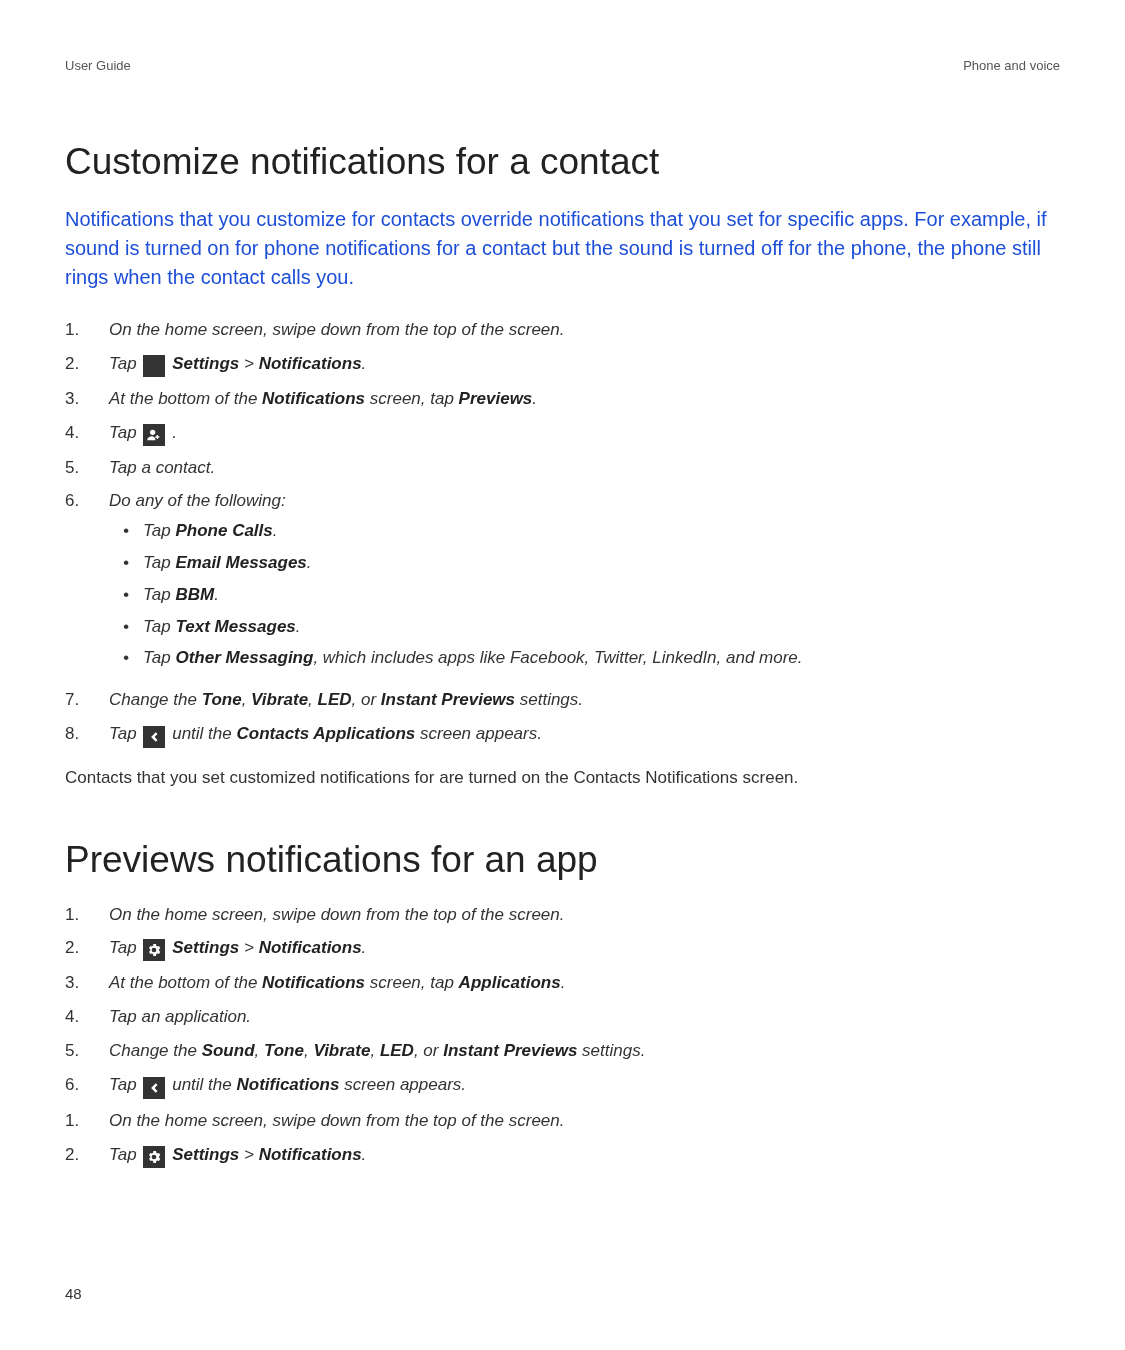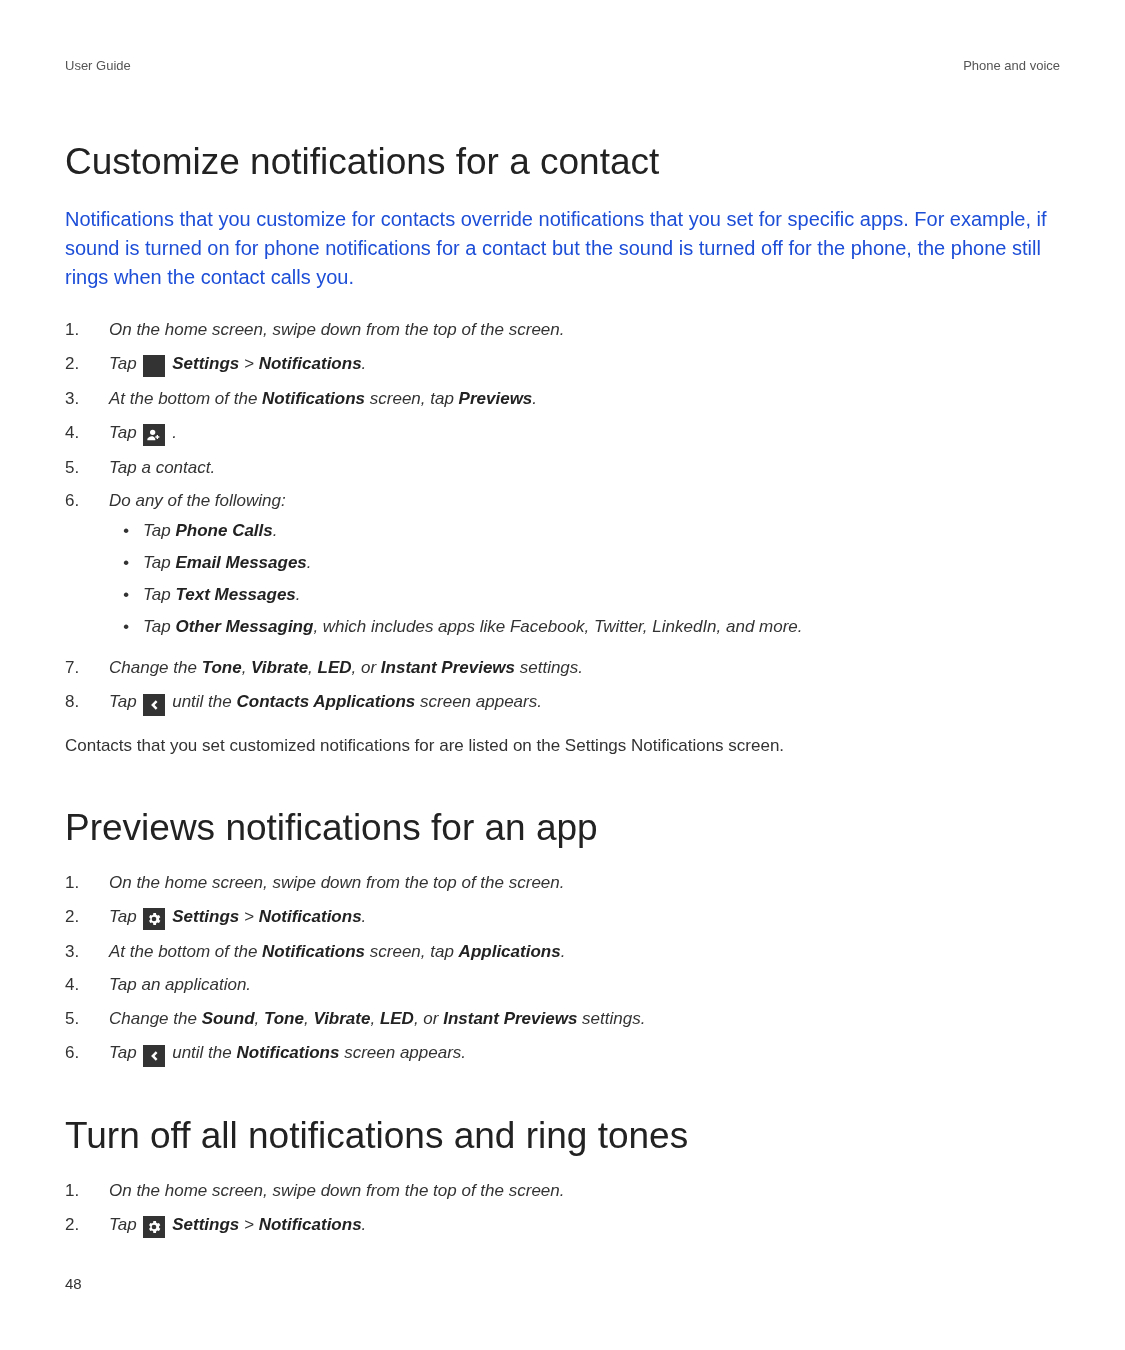--- a/index.html
+++ b/index.html
@@ -99,21 +99,21 @@
     display: block;
   }
   p.note {
     font-size: 17px;
     line-height: 1.45;
     margin: 18px 0 0 0;
     color: #333;
   }
   .page-num {
     position: absolute;
-    bottom: 58px;
+    bottom: 48px;
     left: 65px;
     font-size: 15px;
     color: #333;
   }
 </style>
 </head>
 <body>
 
 <div class="page">
 
@@ -164,20 +164,21 @@
       <span class="num">5.</span>
       <span class="body">Tap a contact.</span>
     </li>
     <li>
       <span class="num">6.</span>
       <span class="body">
         <span>Do any of the following:</span>
         <ul class="sub">
           <li><span>Tap </span><span class="b">Phone Calls</span><span>.</span></li>
           <li><span>Tap </span><span class="b">Email Messages</span><span>.</span></li>
+          <li><span>Tap </span><span class="b">BBM</span><span>.</span></li>
           <li><span>Tap </span><span class="b">Text Messages</span><span>.</span></li>
           <li><span>Tap </span><span class="b">Other Messaging</span><span>, which includes apps like Facebook, Twitter, LinkedIn, and more.</span></li>
         </ul>
       </span>
     </li>
     <li>
       <span class="num">7.</span>
       <span class="body">
         <span>Change the </span><span class="b">Tone</span><span>, </span><span class="b">Vibrate</span><span>, </span><span class="b">LED</span><span>, or </span><span class="b">Instant Previews</span><span> settings.</span>
       </span>
@@ -189,21 +190,21 @@
         <span class="icon-box">
           <svg width="14" height="14" viewBox="0 0 24 24">
               <path fill="#fff" d="M15 4l-8 8 8 8 3-3-5-5 5-5z"></path>
             </svg>
         </span>
         <span> until the </span><span class="b">Contacts Applications</span><span> screen appears.</span>
       </span>
     </li>
   </ol>
 
-  <p class="note">Contacts that you set customized notifications for are listed on the Settings Notifications screen.</p>
+  <p class="note">Contacts that you set customized notifications for are turned on the Contacts Notifications screen.</p>
 
   <h2 class="section-title big-gap">Previews notifications for an app</h2>
 
   <ol class="steps">
     <li>
       <span class="num">1.</span>
       <span class="body">On the home screen, swipe down from the top of the screen.</span>
     </li>
     <li>
       <span class="num">2.</span>
@@ -240,21 +241,20 @@
         <span class="icon-box">
           <svg width="14" height="14" viewBox="0 0 24 24">
               <path fill="#fff" d="M15 4l-8 8 8 8 3-3-5-5 5-5z"></path>
             </svg>
         </span>
         <span> until the </span><span class="b">Notifications</span><span> screen appears.</span>
       </span>
     </li>
   </ol>
 
-  <h2 class="section-title big-gap">Turn off all notifications and ring tones</h2>
 
   <ol class="steps">
     <li>
       <span class="num">1.</span>
       <span class="body">On the home screen, swipe down from the top of the screen.</span>
     </li>
     <li>
       <span class="num">2.</span>
       <span class="body">
         <span>Tap </span>

